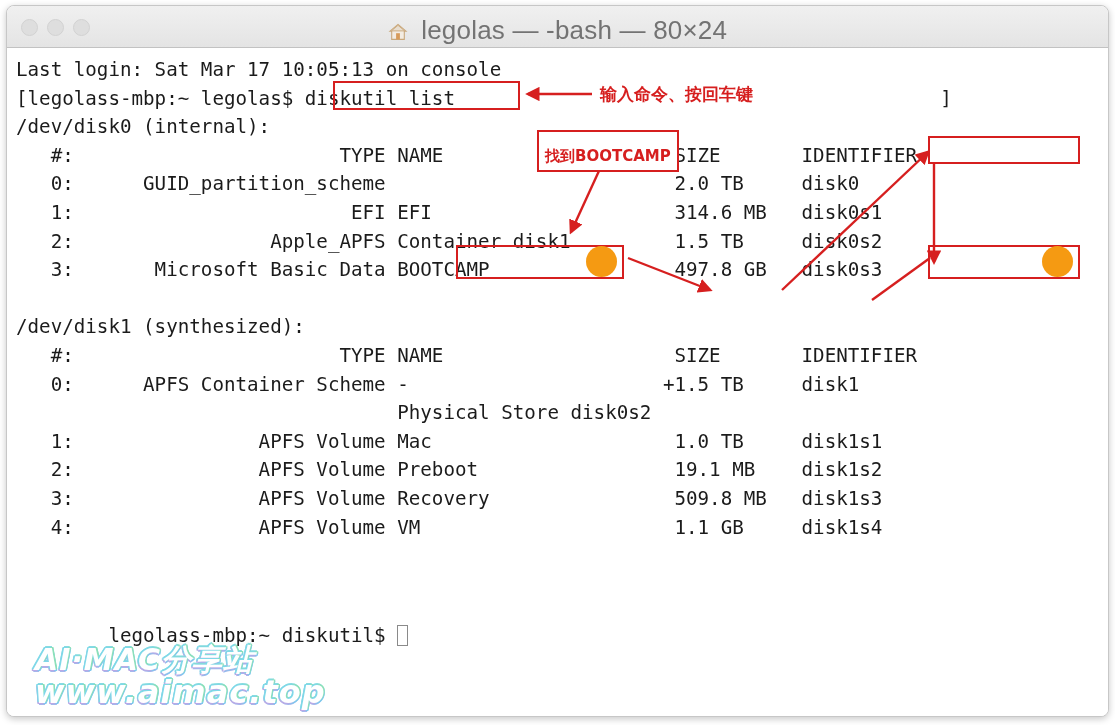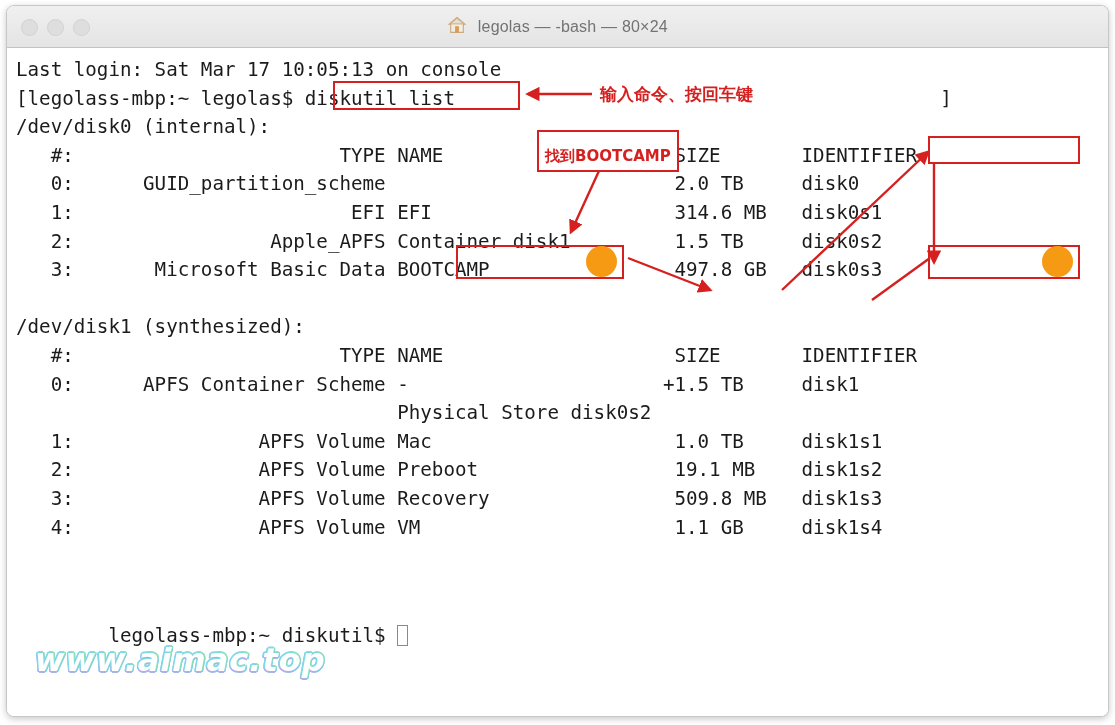--- a/index.html
+++ b/index.html
@@ -40,21 +40,21 @@
     display: flex; gap: 9px;
   }
   .light {
     width: 17px; height: 17px; border-radius: 50%;
     background: #dedede;
     border: 1px solid #d2d2d2;
   }
   .title {
     position: absolute; left: 0; right: 0; top: 9px;
     text-align: center;
-    font-size: 16px;
+    font-size: 26px;
     color: #737373;
     font-family: "Liberation Sans", sans-serif;
     letter-spacing: 0.2px;
     white-space: nowrap;
   }
   .home-icon {
     display: inline-block;
     vertical-align: -3px;
     margin-right: 6px;
   }
@@ -187,20 +187,21 @@
    2:                APFS Volume Preboot                 19.1 MB    disk1s2
    3:                APFS Volume Recovery                509.8 MB   disk1s3
    4:                APFS Volume VM                      1.1 GB     disk1s4
 </pre>
 
       <div style="position:absolute; left:9px; top:545px; font-family:'DejaVu Sans Mono','Liberation Mono',monospace; font-size:19.2px; line-height:28.6px; color:#1b1b1b; white-space:pre;">
         <span>legolass-mbp:~ diskutil$ </span><span class="cursor-block"></span>
       </div>
 
       <div class="watermark">
+        <div class="wm-line1">AI·MAC分享站</div>
         <div class="wm-line2">www.aimac.top</div>
 
       </div>
     </div>
   </div>
 
   <div class="anno-layer">
 
     <svg width="1115" height="725" style="position:absolute;left:0;top:0;">
       <defs>

